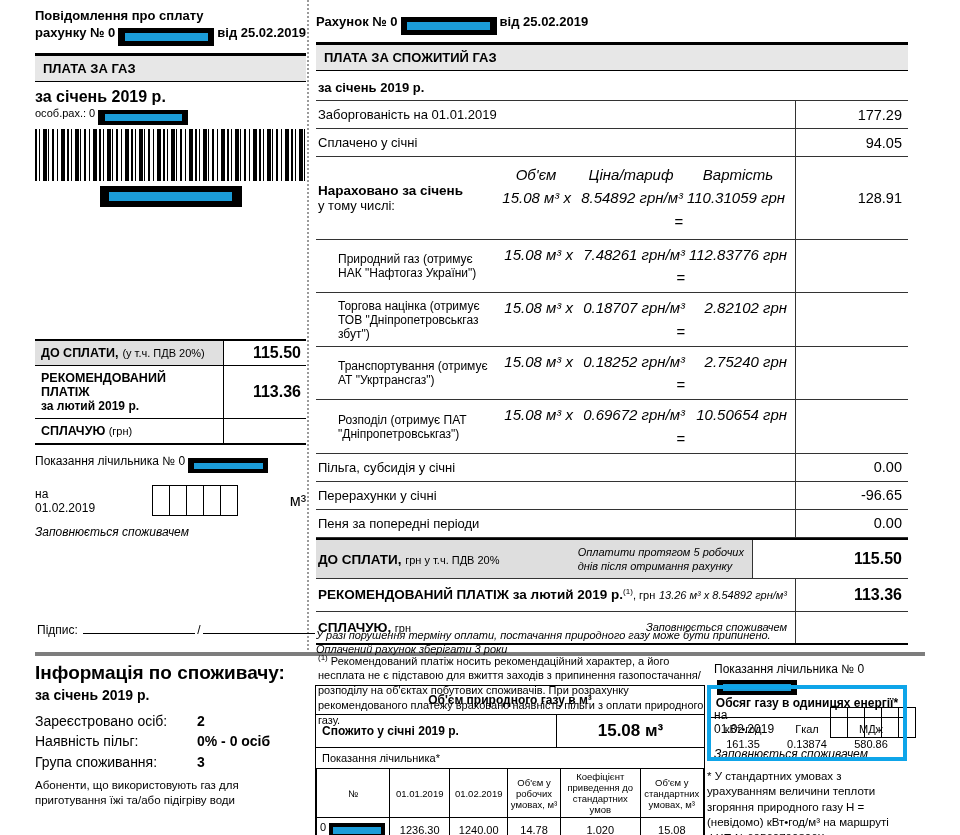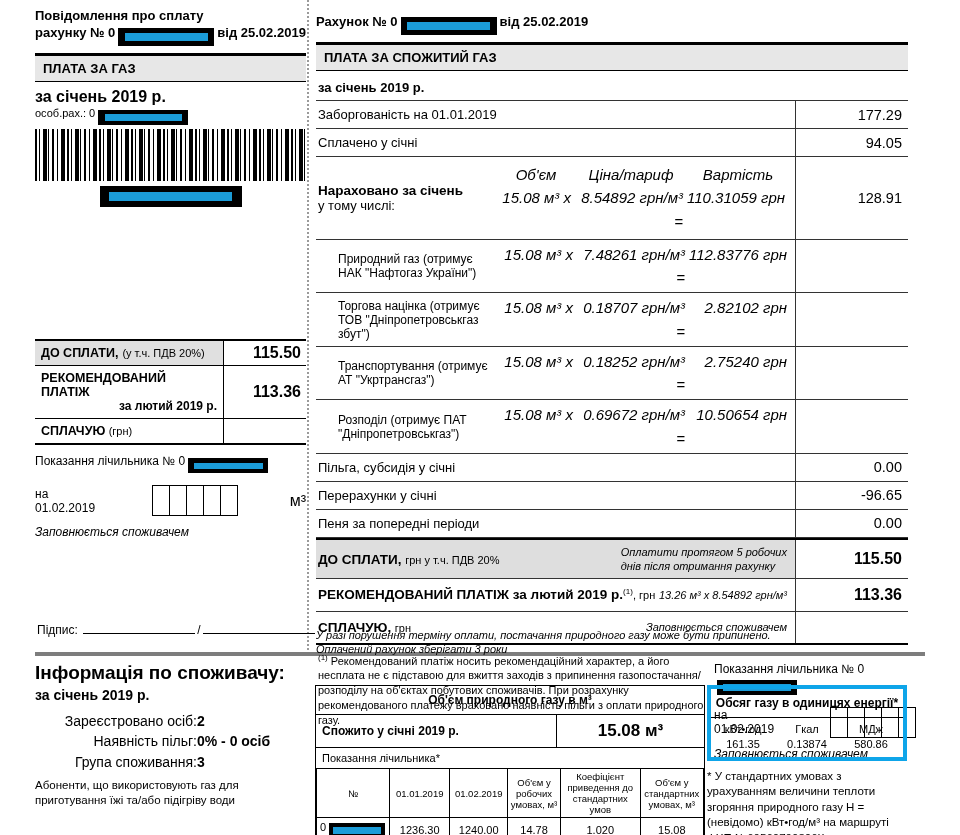--- a/index.html
+++ b/index.html
@@ -30,21 +30,21 @@
       #000 0 2px, #fff 2px 4px, #000 4px 5px, #fff 5px 8px,
       #000 8px 12px, #fff 12px 13px, #000 13px 14px, #fff 14px 17px,
       #000 17px 19px, #fff 19px 22px, #000 22px 23px, #fff 23px 26px,
       #000 26px 30px, #fff 30px 32px); }
 
   .l-table { margin-top: 132px; border-top: 2px solid #000; border-bottom: 2px solid #000; }
   .l-row { display: flex; border-bottom: 1px solid #000; }
   .l-row:last-child { border-bottom: none; }
   .l-row .lab { flex: 1; padding: 5px 6px; border-right: 1px solid #000; font-size: 12px; }
   .l-row .lab .main { font-weight: bold; font-size: 12.5px; }
-  .l-row .lab .sub { font-size: 11px; text-align: right; }
+  .l-row .lab .sub { font-size: 11px; }
   .l-row.r2 .lab .sub { display: block; font-weight: bold; font-size: 12px; }
   .l-row .val { width: 82px; display: flex; align-items: center; justify-content: flex-end; font-weight: bold; font-size: 16px; padding-right: 5px; }
   .l-row.r1 .lab { background: #e0e0e0; display: flex; align-items: center; gap: 4px; }
 
   .meter-line { margin-top: 9px; font-size: 12px; }
   .meter-row { display: flex; align-items: center; margin-top: 12px; font-size: 12px; gap: 43px; }
   .boxes { display: flex; margin-left: 14px; }
   .box { width: 18px; height: 31px; border: 1px solid #000; margin-left: -1px; background: #fff; }
   .unit { margin-left: 9px; font-size: 16px; }
   .fill-note { font-style: italic; font-size: 12px; margin-top: 9px; }
@@ -64,40 +64,40 @@
   .b13 { font-weight: bold; font-size: 13.5px; }
   .n13 { font-size: 13px; }
   .b14 { font-weight: bold; font-size: 13.5px; }
   .n11 { font-size: 11px; }
   .calc { margin-right: 2px; }
   .calc-grid { display: grid; grid-template-columns: 78px 112px 102px; font-style: italic; font-size: 15px; line-height: 1.55; }
   .calc-grid span { text-align: right; padding-right: 4px; }
   .calc-grid.hdr span { text-align: center; padding-right: 0; }
   .r-row.detail .lab { padding-top: 3px; padding-bottom: 3px; }
   .det-label { flex: 1; padding-left: 20px; font-size: 12px; }
-  .r-row.due { border-top: 2px solid #000; }
+  .r-row.due { border-top: 2px solid #000; gap: 43px; }
   .r-row.due .lab { background: #dedede; align-items: center; padding-top: 5px; padding-bottom: 5px; }
   .note { font-style: italic; font-size: 11px; text-align: left; margin-right: 4px; line-height: 1.3; }
   .val.big { font-weight: bold; font-size: 16px; }
   .supz { font-size: 8px; vertical-align: super; }
   .r-row.pay { border-bottom: 2px solid #000; }
   .r-row.pay .lab, .r-row.rec .lab { padding-top: 8px; padding-bottom: 8px; }
 
   .r-bottom { display: flex; margin-top: 8px; }
   .footnote { width: 398px; font-size: 11px; line-height: 1.35; padding-left: 2px; }
   .r-meter { margin-left: auto; width: 194px; font-size: 12px; }
   .notice { position: absolute; left: 316px; top: 628px; width: 470px; font-style: italic; font-size: 11px; line-height: 1.3; }
 
   
   .info { position: absolute; left: 35px; top: 662px; width: 275px; }
   .info-title { font-size: 19px; font-weight: bold; }
   .info-period { font-size: 14px; font-weight: bold; margin-top: 3px; }
   .info-rows { margin-top: 8px; font-size: 14px; }
   .info-row { display: flex; line-height: 1.45; }
-  .info-row .ilab { width: 162px; text-align: right; }
+  .info-row .ilab { width: 162px; }
   .info-row .ival { font-weight: bold; }
   .info-note { margin-top: 6px; font-size: 11.5px; line-height: 1.3; }
 
   .b-table { position: absolute; left: 315px; top: 685px; width: 592px; display: flex; }
   .bt-leftwrap { width: 390px; }
   .bt-left { border: 1px solid #000; }
   .bt-h { font-weight: bold; font-size: 12px; text-align: center; padding: 7px 4px; border-bottom: 1px solid #000; }
   .bt-consumed { display: flex; border-bottom: 1px solid #000; }
   .bt-consumed .clab { width: 240px; font-weight: bold; font-size: 12px; padding: 9px 6px; }
   .bt-consumed .cval { flex: 1; border-left: 1px solid #000; display: flex; align-items: center; justify-content: center; font-weight: bold; font-size: 17px; }

